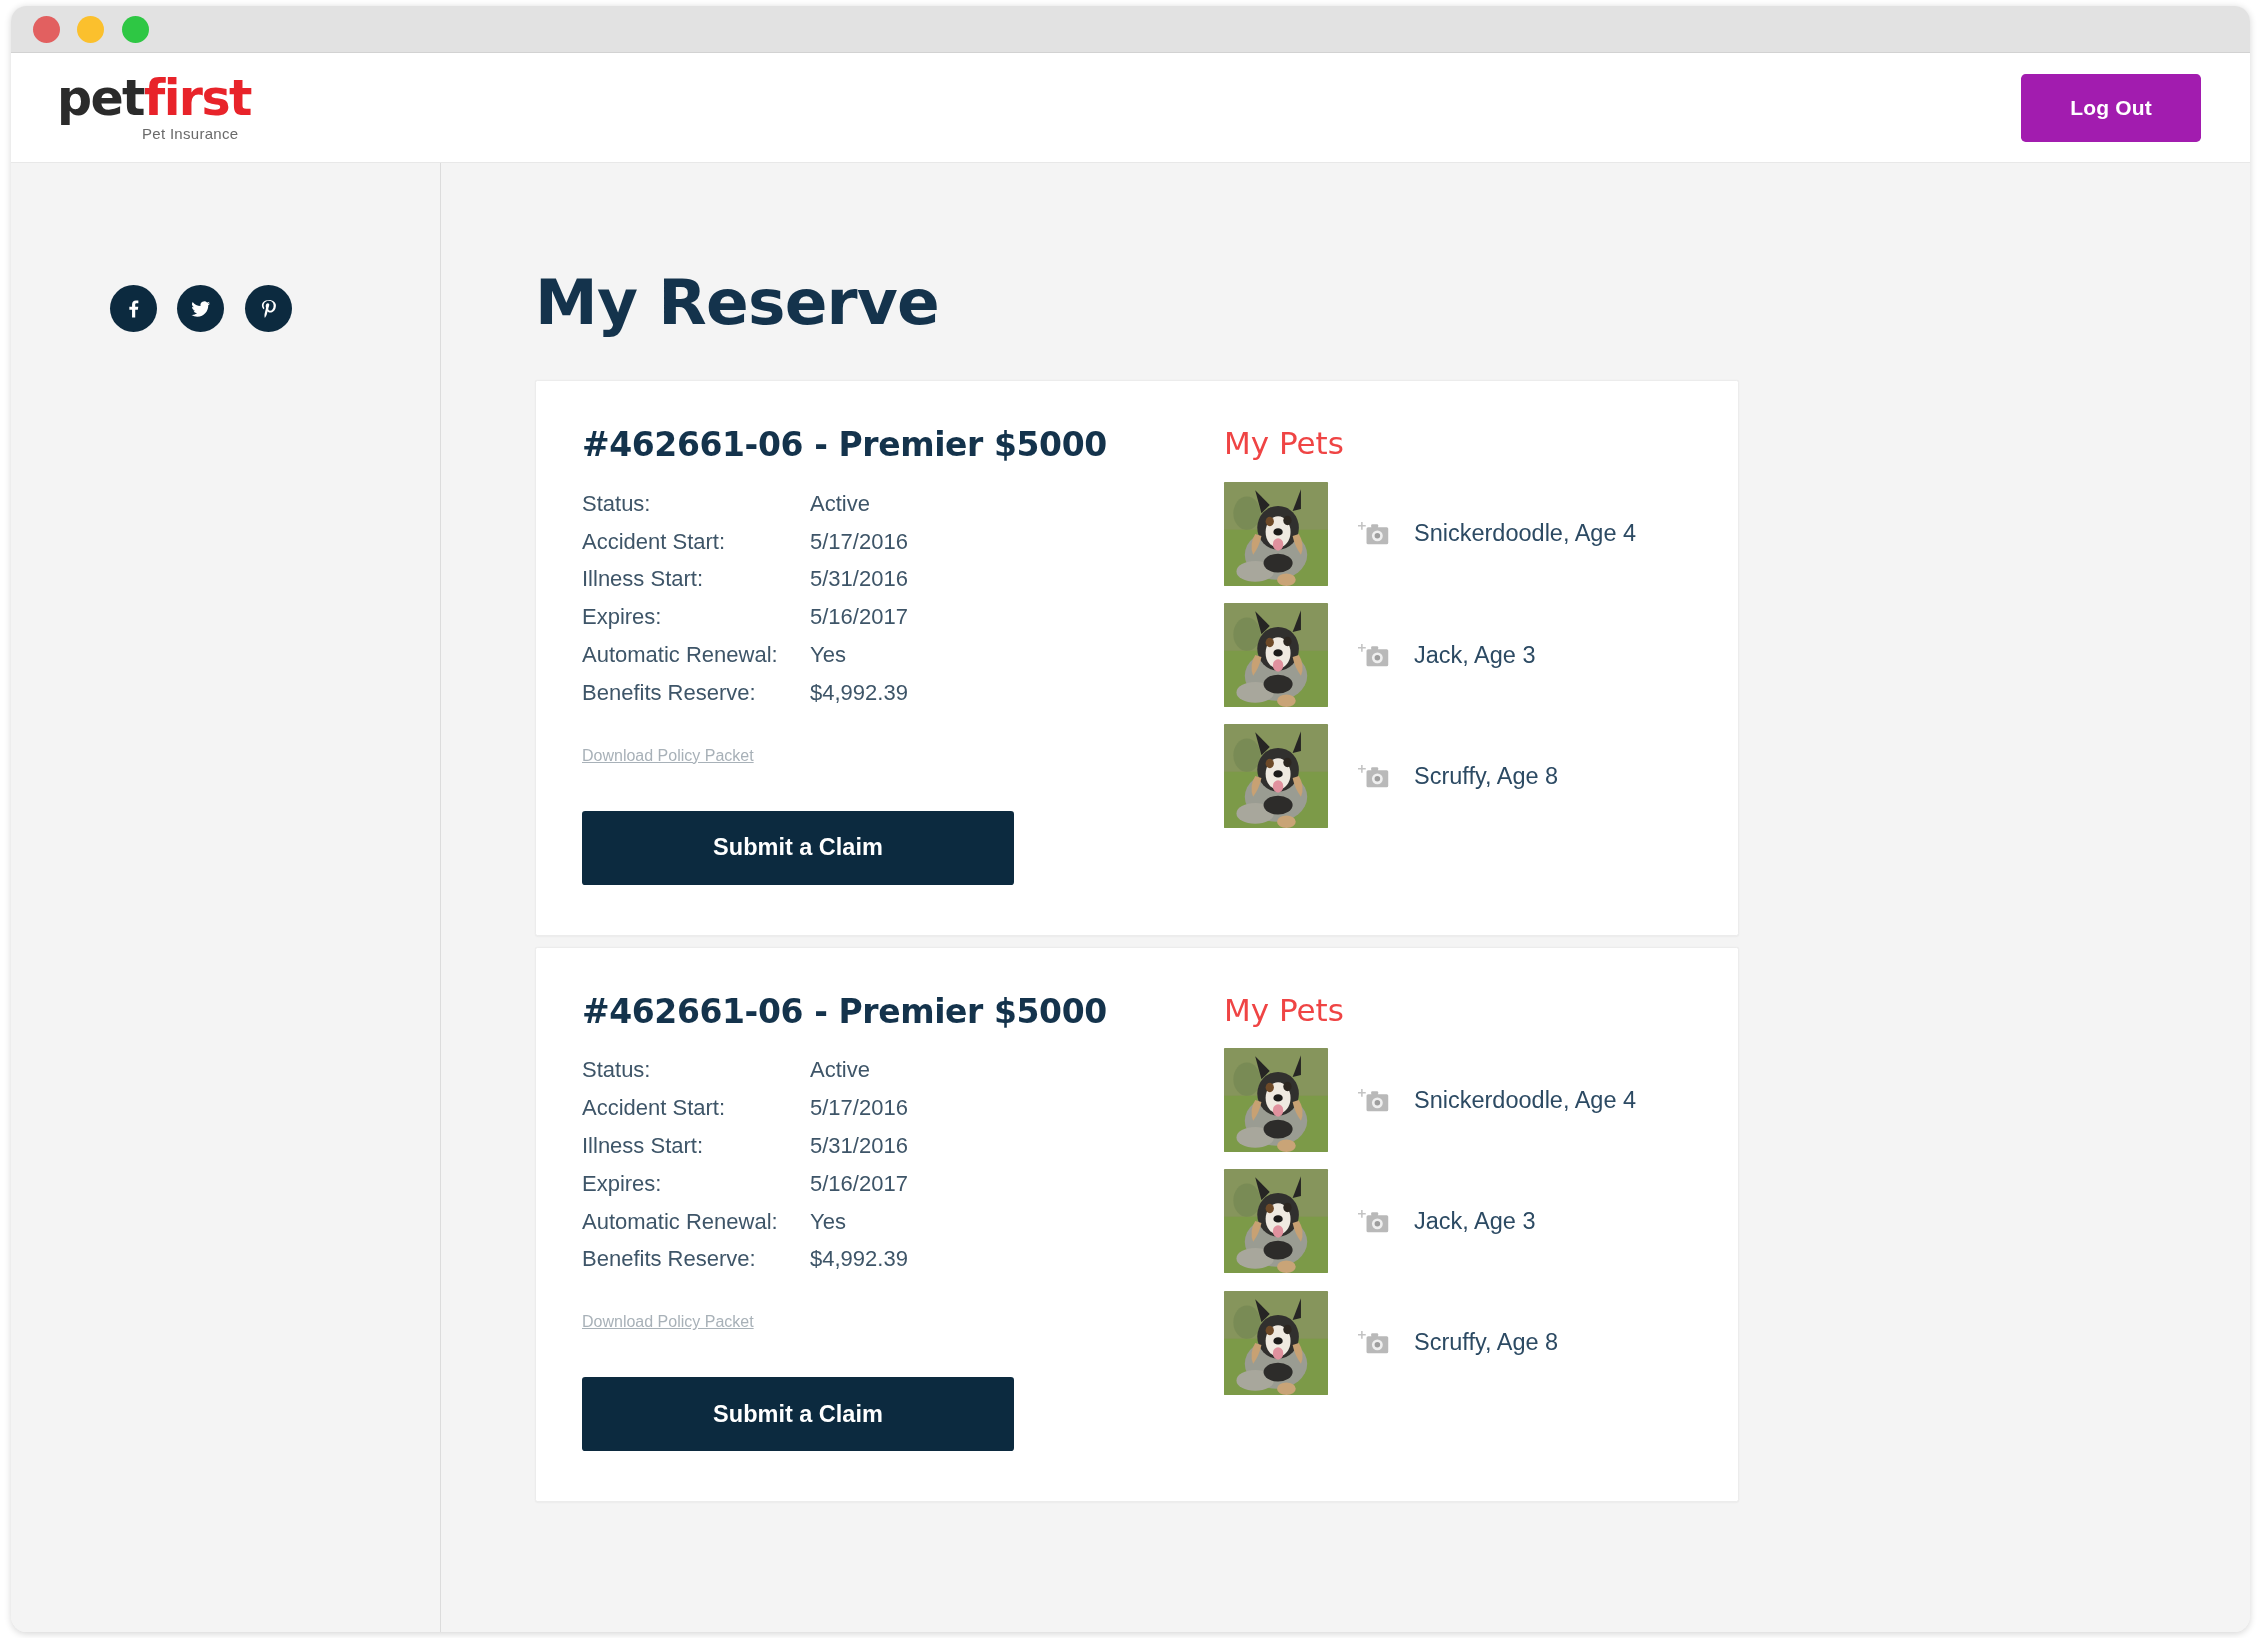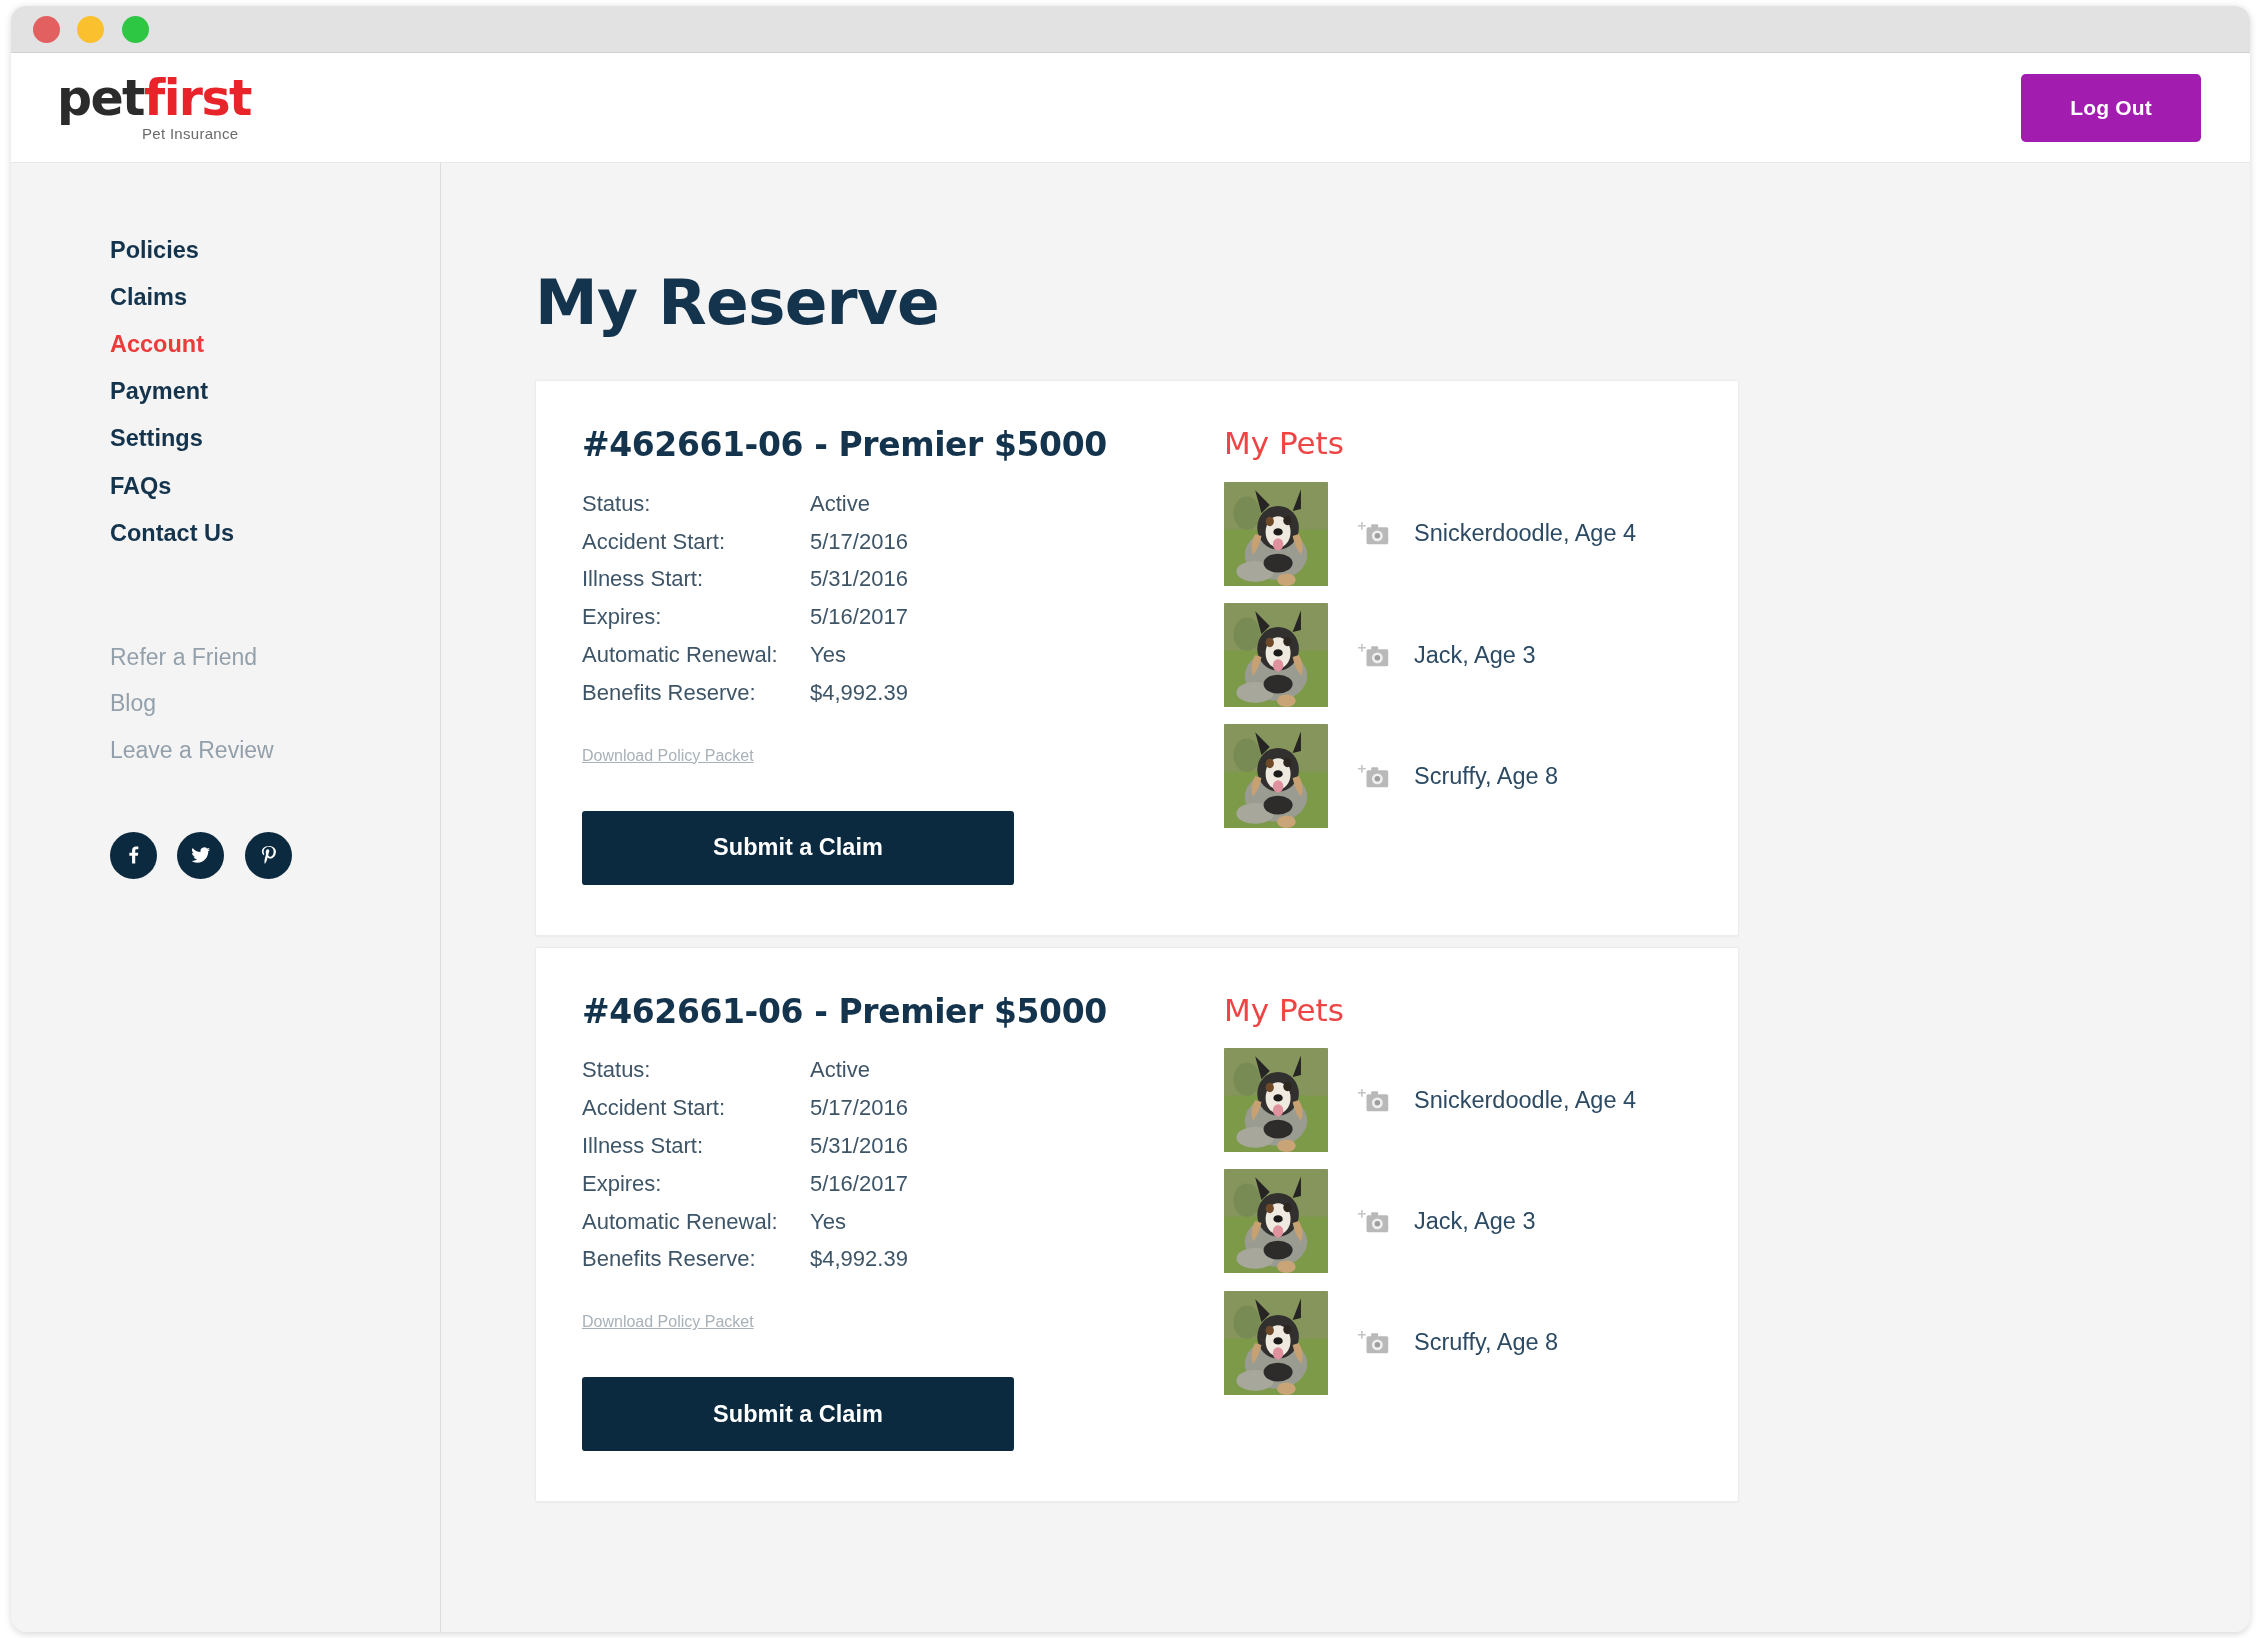--- a/index.html
+++ b/index.html
@@ -293,35 +293,21 @@
     <div class="logo-block">
       <div class="logo-word"><span class="pet">pet</span><span class="first">first</span></div>
       <div class="logo-sub">Pet Insurance</div>
     </div>
     <button class="logout-btn">Log Out</button>
   </div>
 
   <div class="body-split">
 
     <nav class="sidebar">
-      <div class="nav-primary">
-        <a class="nav-item">Policies</a>
-        <a class="nav-item">Claims</a>
-        <a class="nav-item active">Account</a>
-        <a class="nav-item">Payment</a>
-        <a class="nav-item">Settings</a>
-        <a class="nav-item">FAQs</a>
-        <a class="nav-item">Contact Us</a>
-      </div>
-
-      <div class="nav-secondary">
-        <a class="nav-sub">Refer a Friend</a>
-        <a class="nav-sub">Blog</a>
-        <a class="nav-sub">Leave a Review</a>
-      </div>
+
 
       <div class="social-row">
         <span class="social-icon">
           <svg viewBox="0 0 24 24">
               <path d="M13.5 21v-8h2.7l.4-3.1h-3.1V7.9c0-.9.25-1.5 1.55-1.5h1.65V3.6c-.29-.04-1.27-.12-2.41-.12-2.39 0-4.02 1.46-4.02 4.13V9.9H7.5V13h2.77v8h3.23z"></path>
             </svg>
         </span>
         <span class="social-icon">
           <svg viewBox="0 0 24 24">
               <path d="M21.5 6.3c-.7.32-1.46.53-2.25.63.81-.49 1.43-1.26 1.72-2.17-.76.45-1.6.78-2.49.95a3.92 3.92 0 0 0-6.68 3.57A11.1 11.1 0 0 1 3.72 5.2a3.92 3.92 0 0 0 1.21 5.23 3.9 3.9 0 0 1-1.77-.49v.05a3.92 3.92 0 0 0 3.14 3.84c-.57.16-1.17.18-1.76.07a3.93 3.93 0 0 0 3.66 2.72A7.86 7.86 0 0 1 2.5 18.3a11.08 11.08 0 0 0 6 1.76c7.2 0 11.14-5.96 11.14-11.14l-.01-.51c.76-.55 1.43-1.24 1.87-2.11z"></path>

